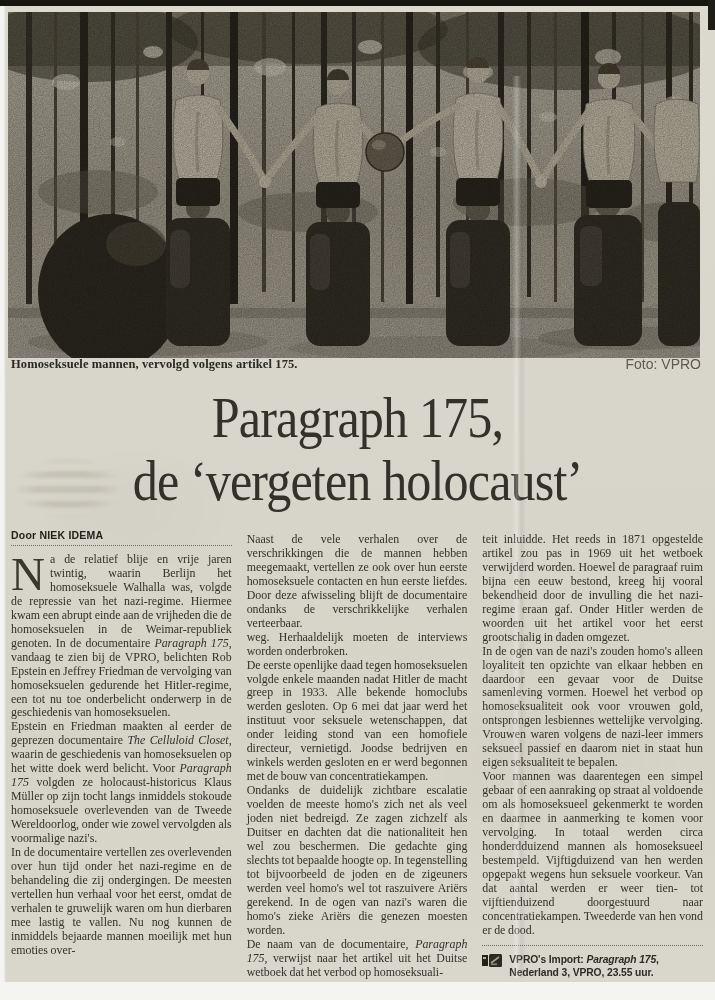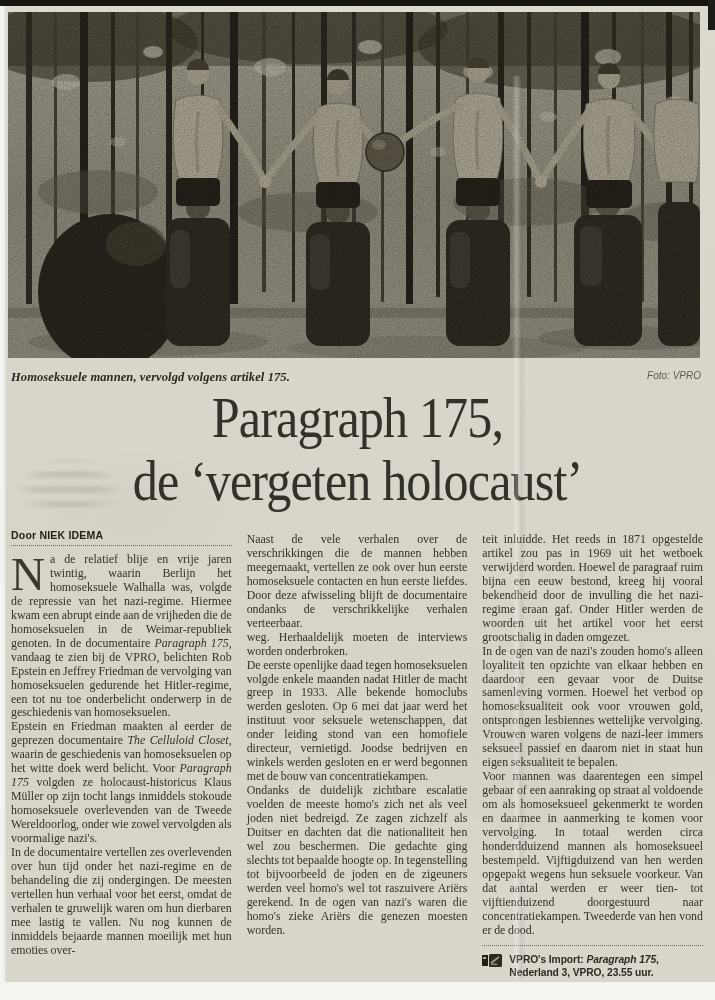--- a/index.html
+++ b/index.html
@@ -23,25 +23,25 @@
   .topbar{position:absolute;left:0;top:0;width:715px;height:6px;background:#16150f;}
   .corner-mark{position:absolute;right:0;top:0;width:7px;height:30px;background:#1d1c16;}
   .crease{
     position:absolute;left:512px;top:76px;width:14px;height:902px;pointer-events:none;
     background:linear-gradient(90deg,transparent,rgba(255,255,255,.28),rgba(90,86,72,.10),transparent);
   }
   .photo-frame{position:absolute;left:8px;top:12px;width:692px;height:346px;overflow:hidden;background:#9b9688;}
   .photo-frame svg{display:block;width:100%;height:100%;}
 
   .caption-row{
-    position:absolute;left:11px;top:370px;width:690px;
-    display:flex;justify-content:space-between;align-items:flex-start;font-style:italic;
+    position:absolute;left:11px;top:356px;width:690px;
+    display:flex;justify-content:space-between;align-items:flex-end;
   }
   .photo-caption{font-weight:bold;font-size:12.5px;color:#2a2921;letter-spacing:.1px;}
-  .photo-credit{font-family:"Liberation Sans",sans-serif;font-size:10px;color:#5d5a50;padding-left:28px;}
+  .photo-credit{font-family:"Liberation Sans",sans-serif;font-size:14px;color:#5d5a50;padding-left:28px;}
 
   .headline{
     position:absolute;left:0;top:386px;width:715px;text-align:center;
     color:#32312a;transform:scaleX(.88);transform-origin:50% 0;
   }
   .headline .hl-line{font-size:57px;line-height:63px;letter-spacing:-1px;font-weight:500;}
 
   .text-area{
     position:absolute;left:11px;top:527px;width:692px;height:450px;
     display:flex;gap:15px;
@@ -265,20 +265,21 @@
         <p class="para">In de documentaire vertellen zes overlevenden over hun tijd onder het nazi-regime en de behandeling die zij ondergingen. De meesten vertellen hun verhaal voor het eerst, omdat de verhalen te gruwelijk waren om hun dierbaren mee lastig te vallen. Nu nog kunnen de inmiddels bejaarde mannen moeilijk met hun emoties over-</p>
       </div>
   </div>
   <div class="col">
     <div class="col2-spacer"></div>
     <div class="col-paras">
         <p class="para">Naast de vele verhalen over de verschrikkingen die de mannen hebben meegemaakt, vertellen ze ook over hun eerste homoseksuele contacten en hun eerste liefdes. Door deze afwisseling blijft de documentaire ondanks de verschrikkelijke verhalen verteerbaar.</p>
         <p class="para">weg. Herhaaldelijk moeten de interviews worden onderbroken.</p>
         <p class="para">De eerste openlijke daad tegen homoseksuelen volgde enkele maanden nadat Hitler de macht greep in 1933. Alle bekende homoclubs werden gesloten. Op 6 mei dat jaar werd het instituut voor seksuele wetenschappen, dat onder leiding stond van een homofiele directeur, vernietigd. Joodse bedrijven en winkels werden gesloten en er werd begonnen met de bouw van concentratiekampen.</p>
         <p class="para">Ondanks de duidelijk zichtbare escalatie voelden de meeste homo's zich net als veel joden niet bedreigd. Ze zagen zichzelf als Duitser en dachten dat die nationaliteit hen wel zou beschermen. Die gedachte ging slechts tot bepaalde hoogte op. In tegenstelling tot bijvoorbeeld de joden en de zigeuners werden veel homo's wel tot raszuivere Ariërs gerekend. In de ogen van nazi's waren die homo's zieke Ariërs die genezen moesten worden.</p>
+        <p class="para">De naam van de documentaire, <i>Paragraph 175</i>, verwijst naar het artikel uit het Duitse wetboek dat het verbod op homoseksuali-</p>
       </div>
   </div>
   <div class="col">
     <div class="col2-spacer"></div>
     <div class="col-paras">
         <p class="para">teit inluidde. Het reeds in 1871 opgestelde artikel zou pas in 1969 uit het wetboek verwijderd worden. Hoewel de paragraaf ruim bijna een eeuw bestond, kreeg hij vooral bekendheid door de invulling die het nazi-regime eraan gaf. Onder Hitler werden de woorden uit het artikel voor het eerst grootschalig in daden omgezet.</p>
         <p class="para">In de ogen van de nazi's zouden homo's alleen loyaliteit ten opzichte van elkaar hebben en daardoor een gevaar voor de Duitse samenleving vormen. Hoewel het verbod op homoseksualiteit ook voor vrouwen gold, ontsprongen lesbiennes wettelijke vervolging. Vrouwen waren volgens de nazi-leer immers seksueel passief en daarom niet in staat hun eigen seksualiteit te bepalen.</p>
         <p class="para">Voor mannen was daarentegen een simpel gebaar of een aanraking op straat al voldoende om als homoseksueel gekenmerkt te worden en daarmee in aanmerking te komen voor vervolging. In totaal werden circa honderdduizend mannen als homoseksueel bestempeld. Vijftigduizend van hen werden opgepakt wegens hun seksuele voorkeur. Van dat aantal werden er weer tien- tot vijftienduizend doorgestuurd naar concentratiekampen. Tweederde van hen vond er de dood.</p>
       </div>
     <div class="info-box">

